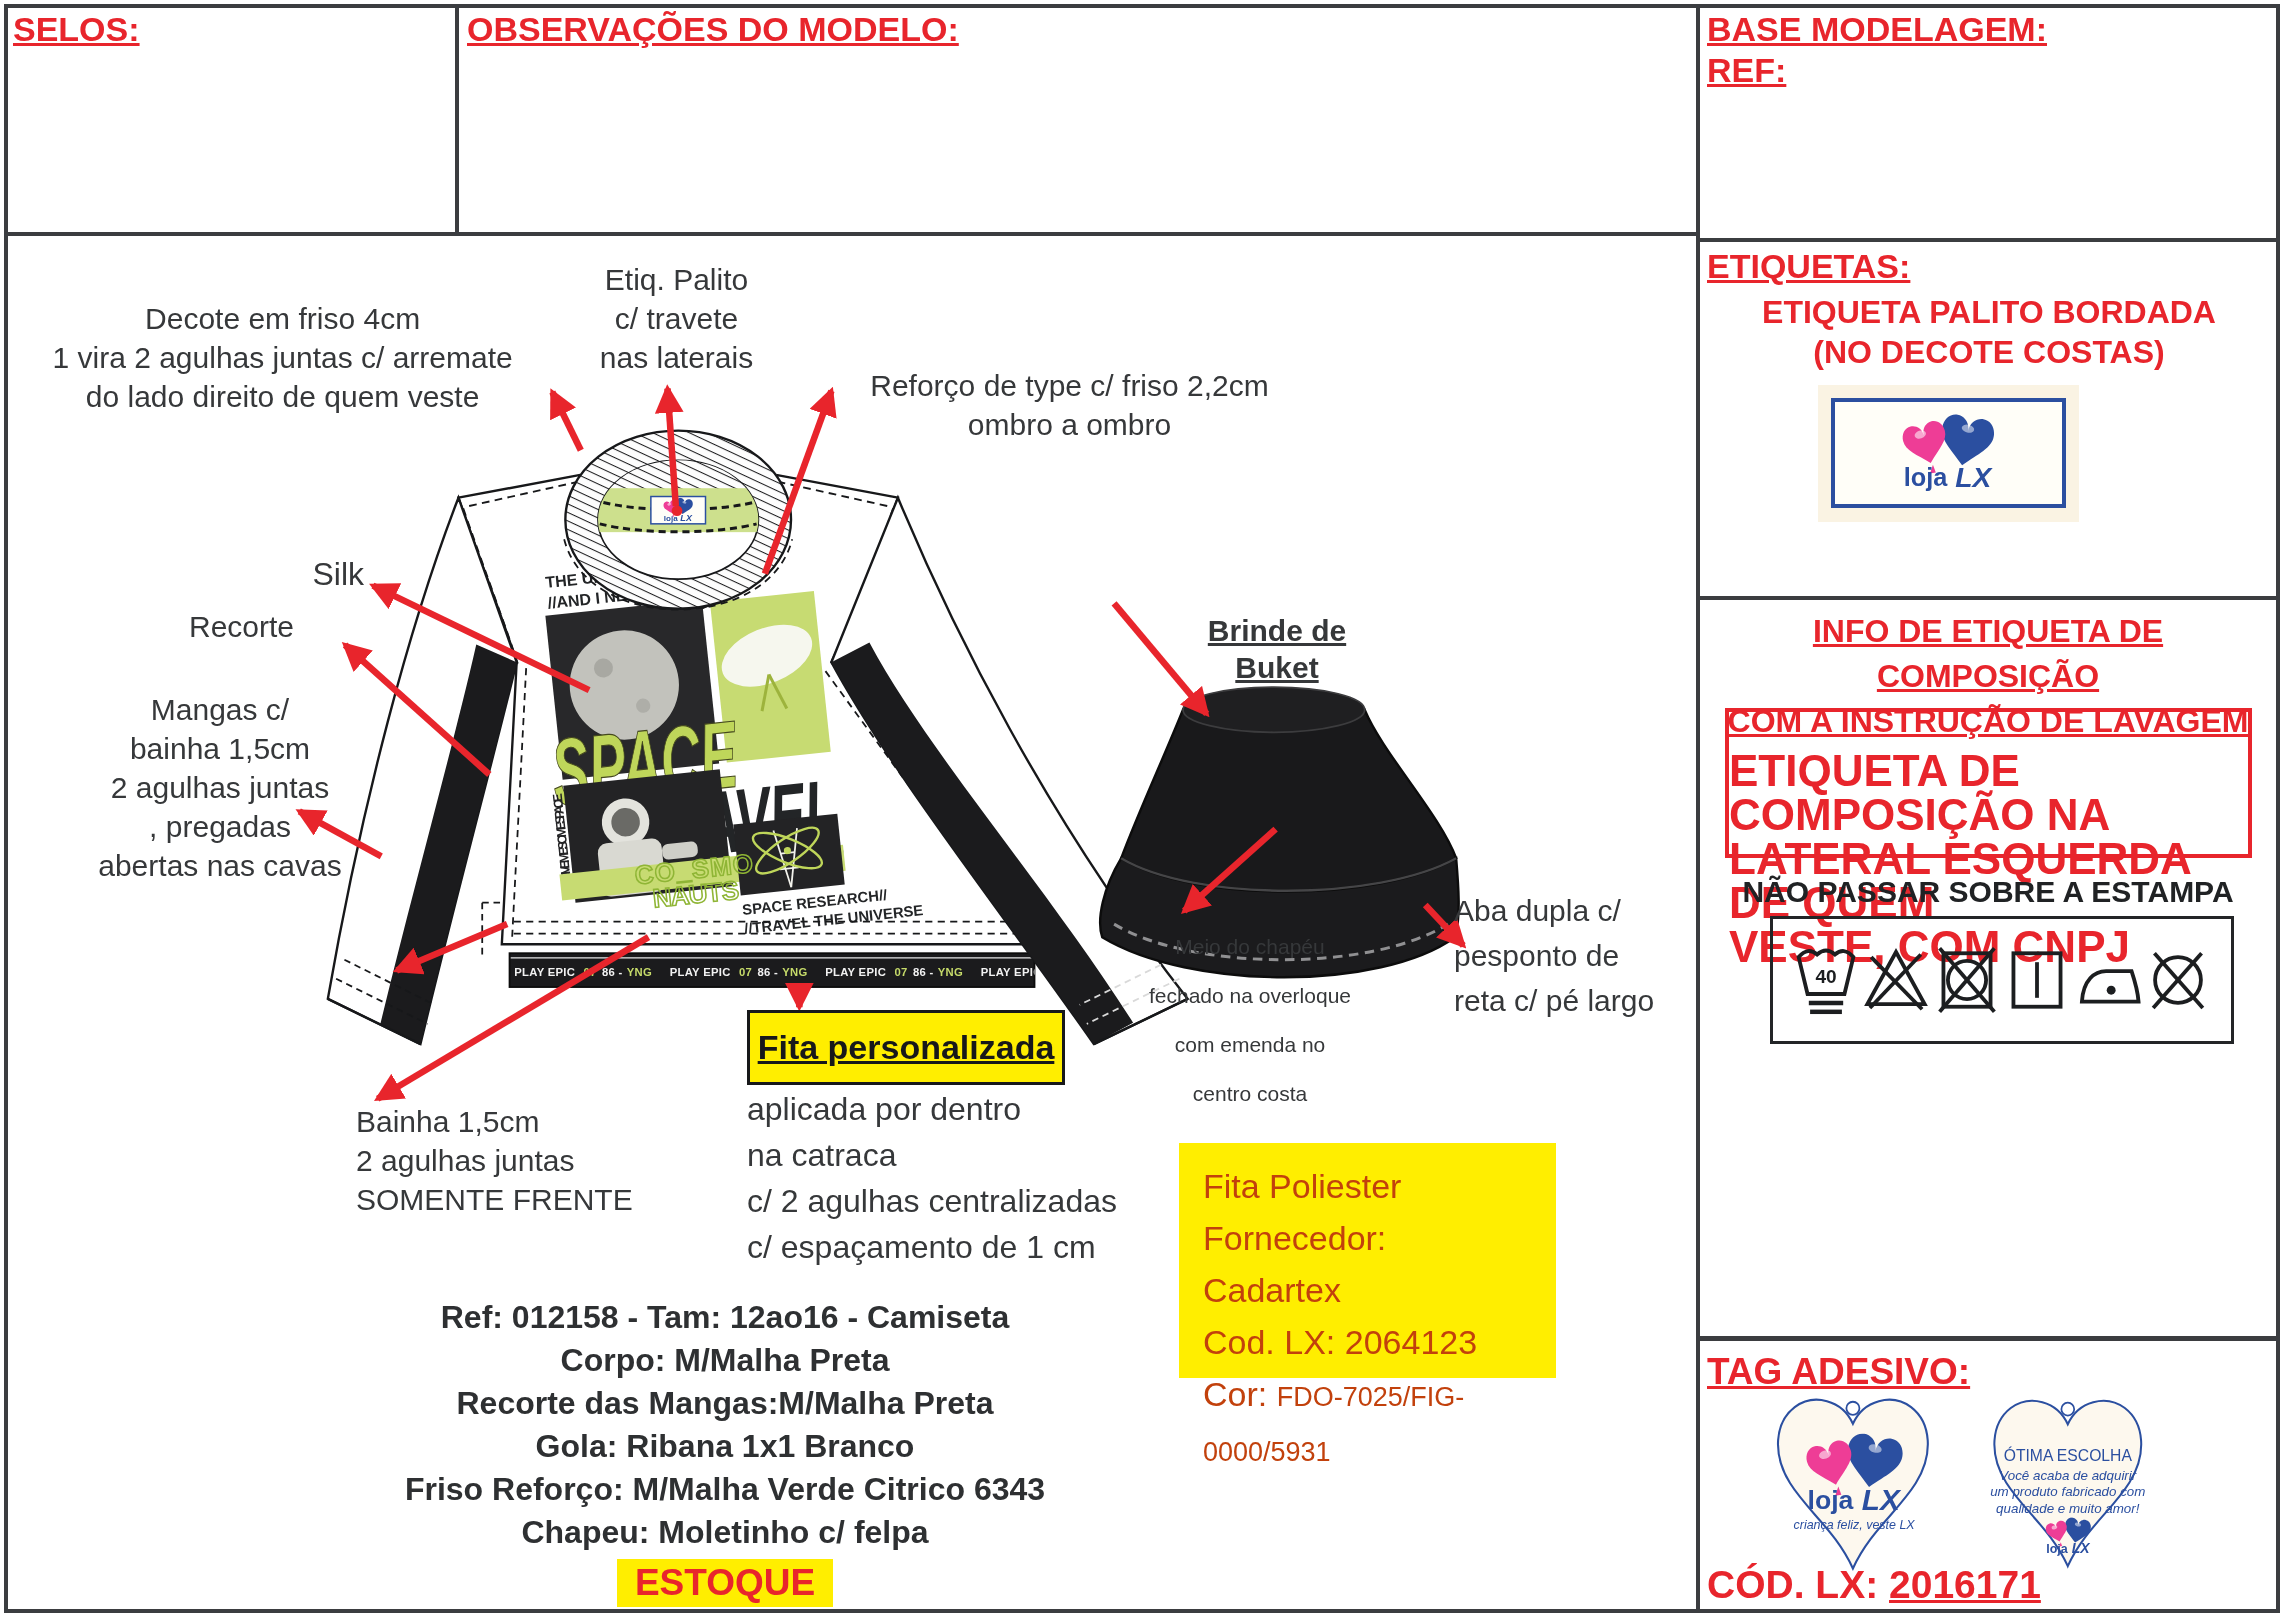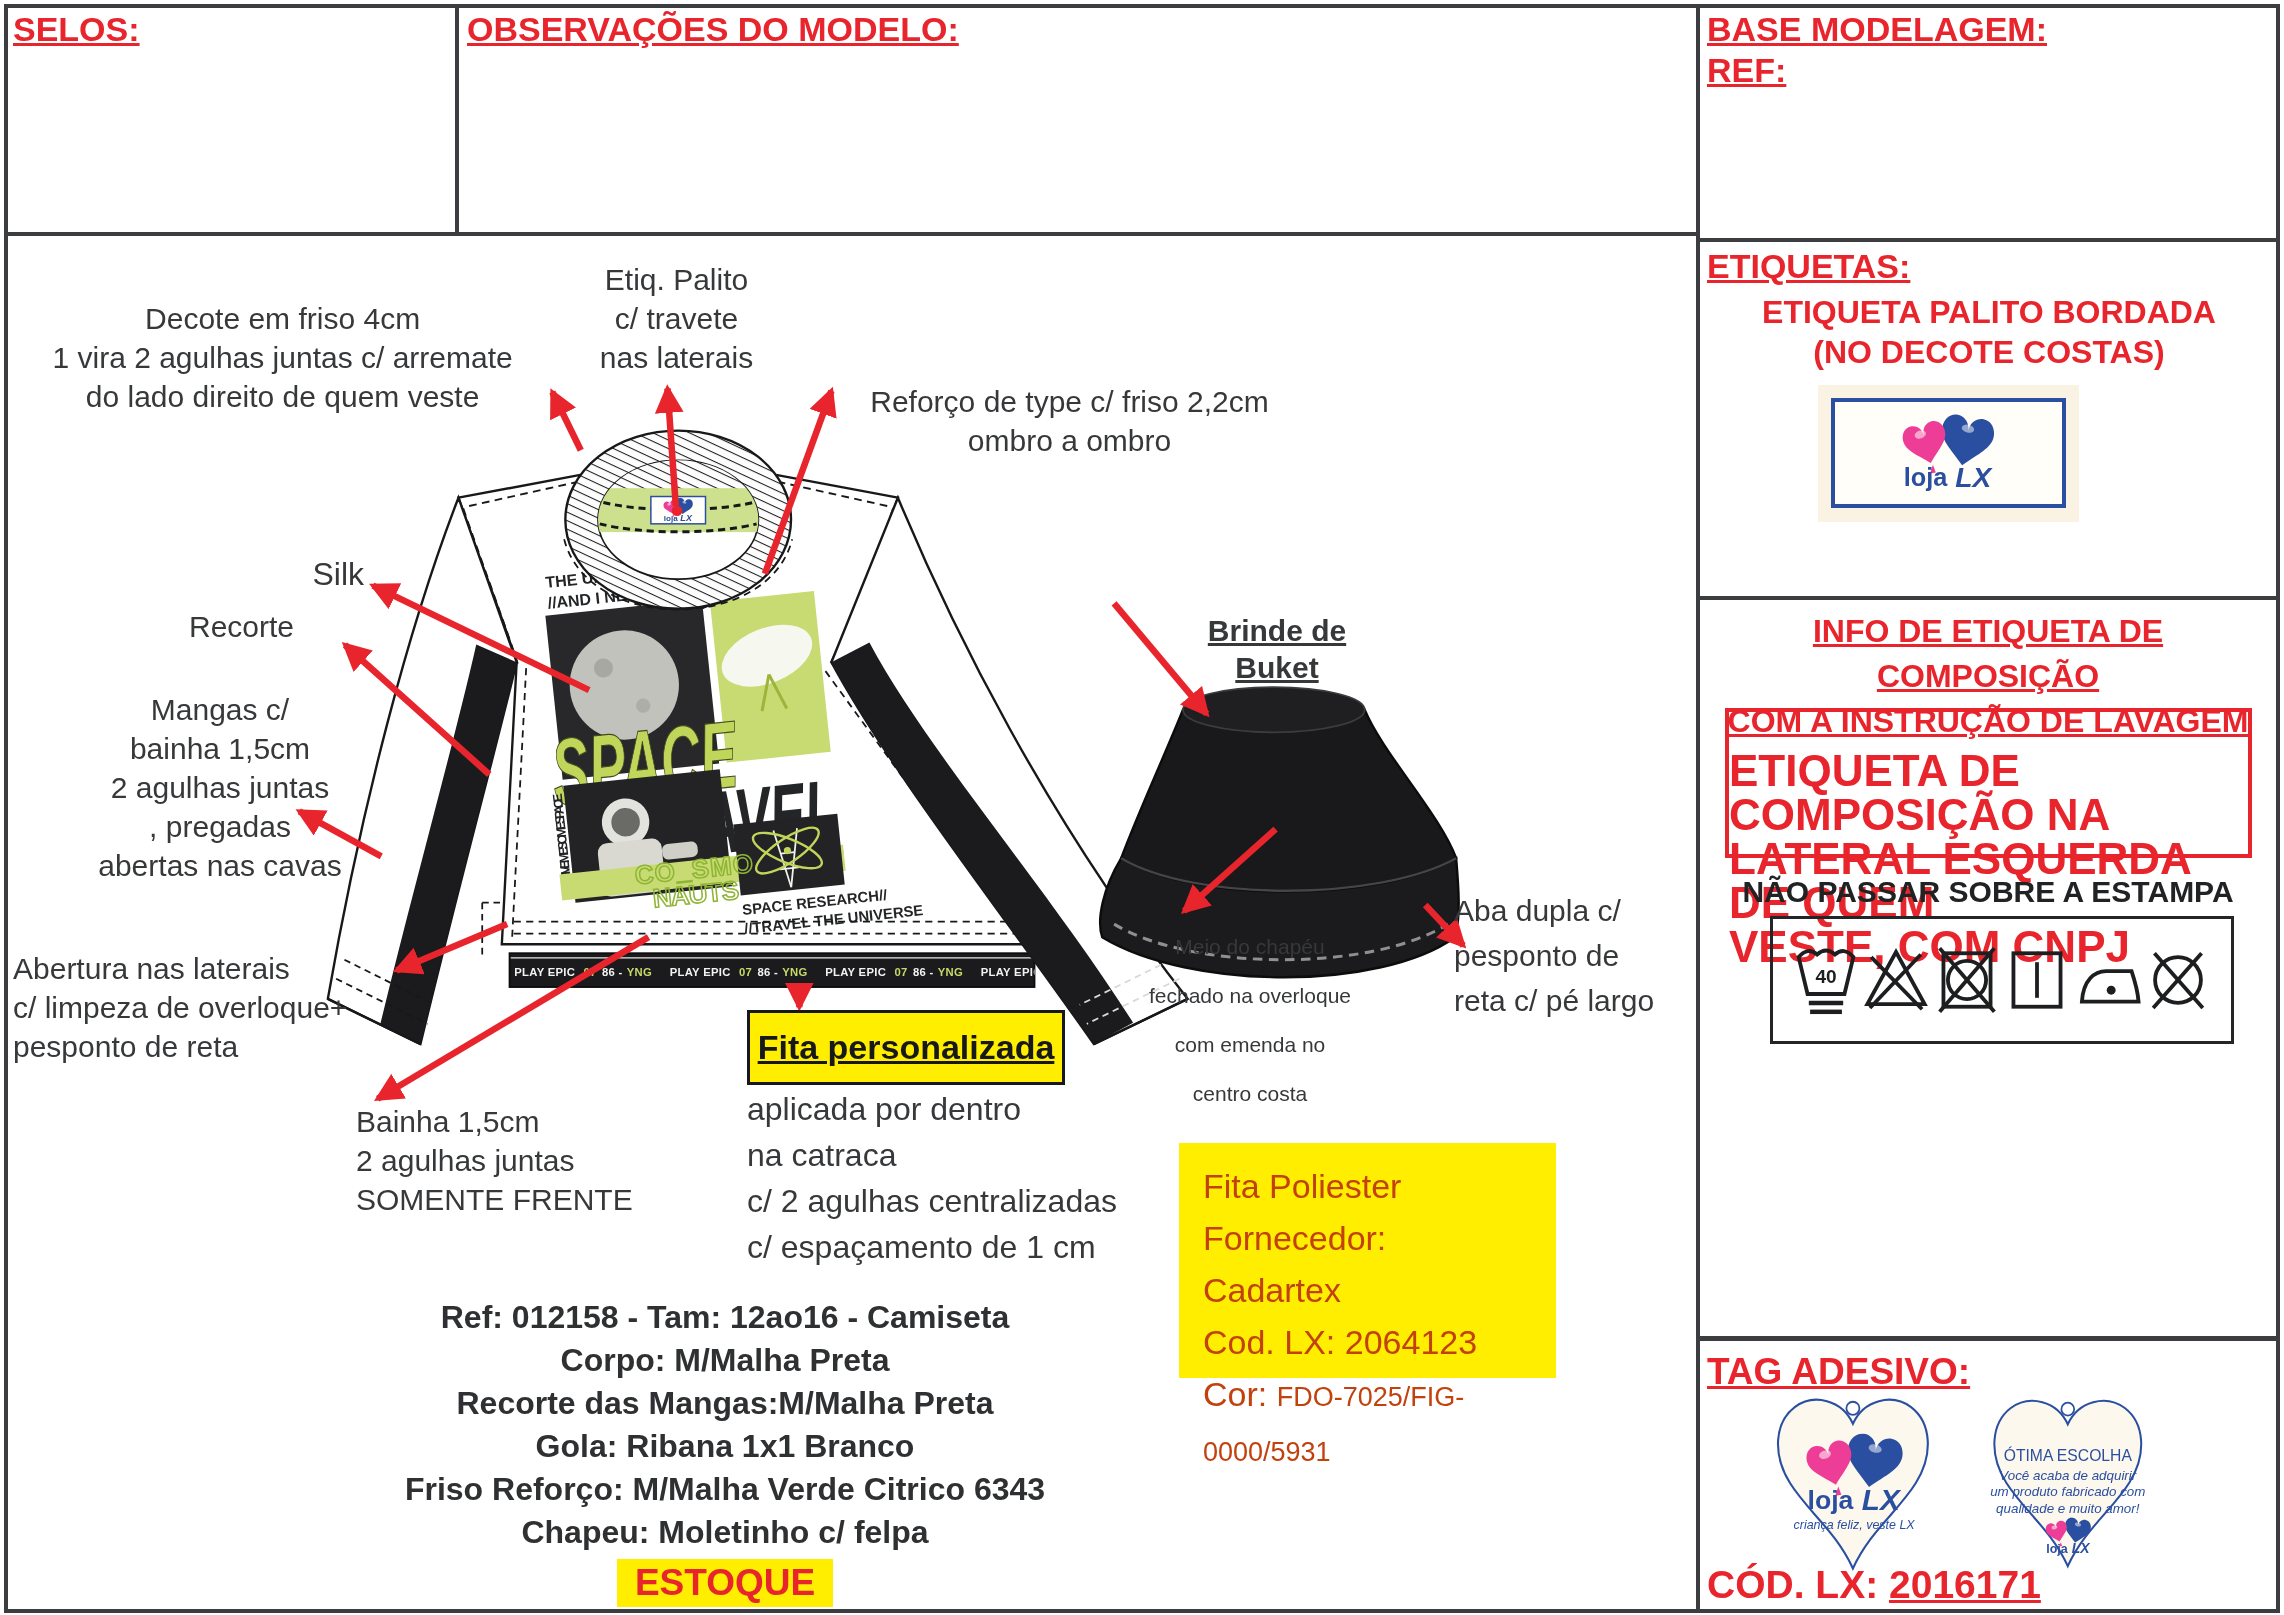--- a/index.html
+++ b/index.html
@@ -208,38 +208,33 @@
   <div class="n ctr layer2" style="left:3.6px;top:299px;width:558px;">
     <div>Decote em friso 4cm</div>
     <div>1 vira 2 agulhas juntas c/ arremate</div>
     <div>do lado direito de quem veste</div>
   </div>
   <div class="n ctr layer2" style="left:552px;top:260px;width:249px;">
     <div>Etiq. Palito</div>
     <div>c/ travete</div>
     <div>nas laterais</div>
   </div>
-  <div class="n ctr layer2" style="left:808px;top:382px;width:523px;">
+  <div class="n ctr layer2" style="left:808px;top:366px;width:523px;">
     <div>Reforço de type c/ friso 2,2cm</div>
     <div>ombro a ombro</div>
   </div>
   <div class="n rgt layer2" style="left:238px;top:555px;width:126px;font-size:32px;">Silk</div>
   <div class="n lft layer2" style="left:189px;top:607px;width:154px;">Recorte</div>
   <div class="n ctr layer2" style="left:12px;top:690px;width:416px;">
     <div>Mangas c/</div>
     <div>bainha 1,5cm</div>
     <div>2 agulhas juntas</div>
     <div>, pregadas</div>
     <div>abertas nas cavas</div>
   </div>
-  <div class="n lft layer2" style="left:13px;top:949px;width:451px;">
-    <div>Abertura nas laterais</div>
-    <div>c/ limpeza de overloque+</div>
-    <div>pesponto de reta</div>
-  </div>
   <div class="n lft layer2" style="left:356px;top:1102px;width:380px;">
     <div>Bainha 1,5cm</div>
     <div>2 agulhas juntas</div>
     <div>SOMENTE FRENTE</div>
   </div>
   <div class="n ctr bold layer2" style="left:1158px;top:612px;width:238px;line-height:37px;">
     <div class="und">Brinde de</div>
     <div class="und">Buket</div>
   </div>
   <div class="n ctr layer2" style="left:1033px;top:922px;width:434px;font-size:21px;line-height:49px;">

